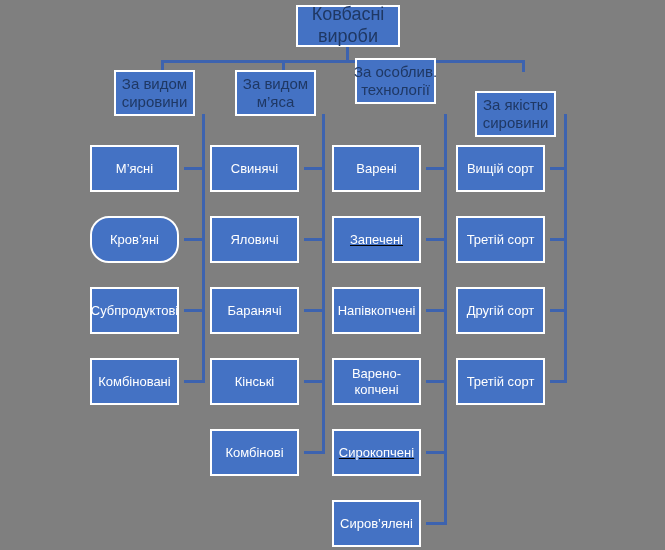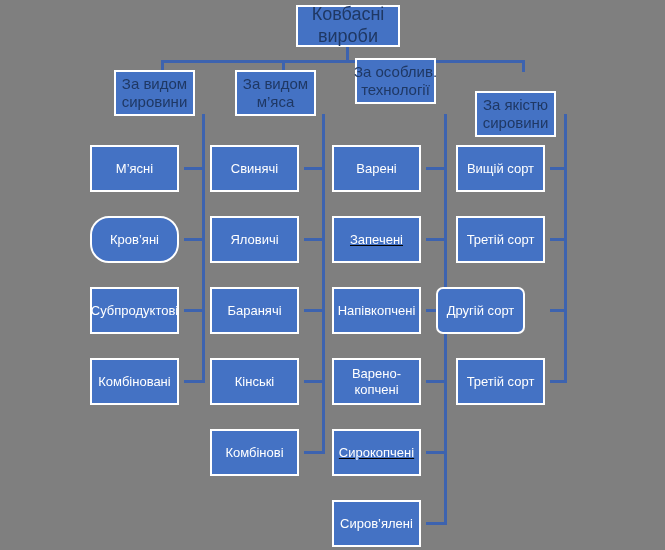--- a/index.html
+++ b/index.html
@@ -154,20 +154,20 @@
   <div class="box child" style="left:332px;top:500px;">
     <span>Сиров’ялені</span>
   </div>
 
   <div class="box child" style="left:456px;top:145px;">
     <span>Вищій сорт</span>
   </div>
   <div class="box child" style="left:456px;top:216px;">
     <span>Третій сорт</span>
   </div>
-  <div class="box child" style="left:436px;top:287px;border-radius:7px;">
+  <div class="box child" style="left:456px;top:287px;">
     <span>Другій сорт</span>
   </div>
   <div class="box child" style="left:456px;top:358px;">
     <span>Третій сорт</span>
   </div>
 
 </div>
 
 </body></html>

